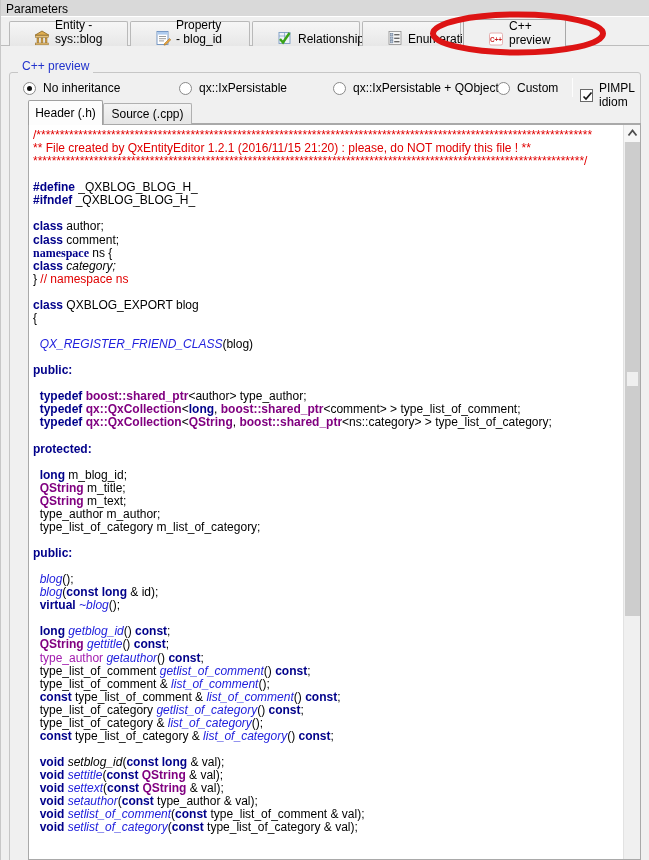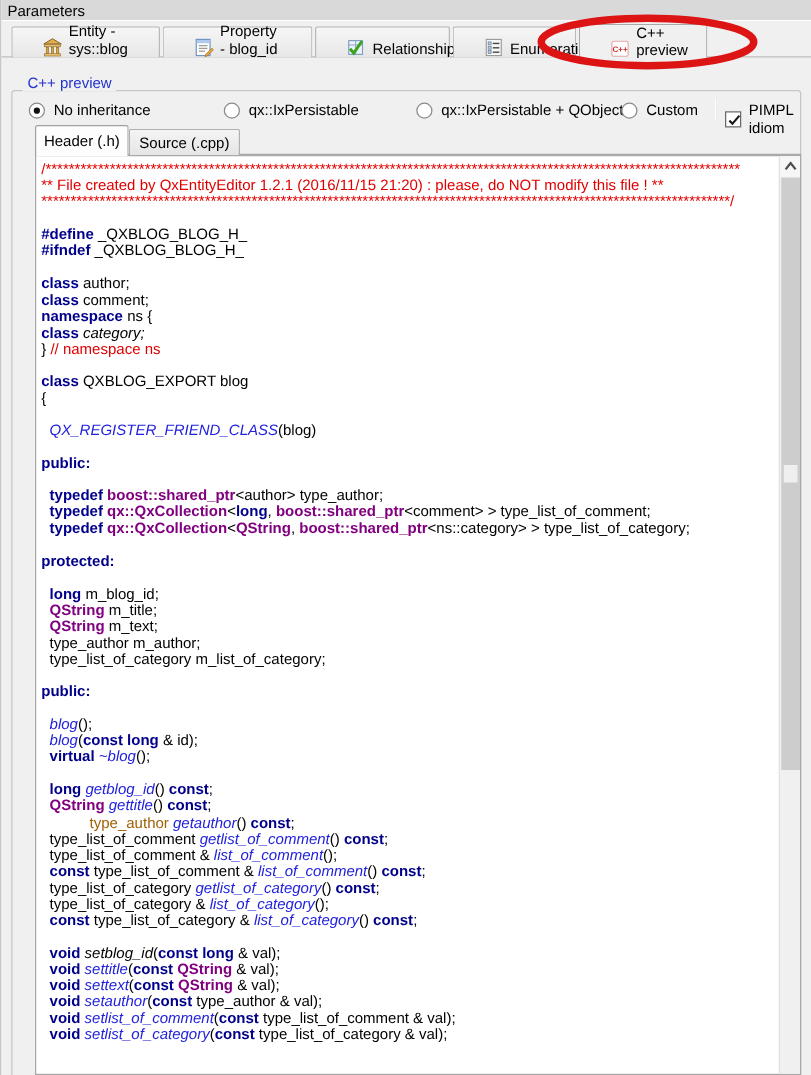--- a/index.html
+++ b/index.html
@@ -172,21 +172,21 @@
     <div id="code-content">
         <div class="code-line"><span style="color: rgb(224, 0, 0);">/***********************************************************************************************************************</span></div>
         <div class="code-line"><span style="color: rgb(224, 0, 0);">** File created by QxEntityEditor 1.2.1 (2016/11/15 21:20) : please, do NOT modify this file ! **</span></div>
         <div class="code-line"><span style="color: rgb(224, 0, 0);">**********************************************************************************************************************/</span></div>
         <div class="code-line"></div>
         <div class="code-line"><span style="color: rgb(0, 0, 138); font-weight: bold;">#define</span><span style="color: rgb(0, 0, 0);"> _QXBLOG_BLOG_H_</span></div>
         <div class="code-line"><span style="color: rgb(0, 0, 138); font-weight: bold;">#ifndef</span><span style="color: rgb(0, 0, 0);"> _QXBLOG_BLOG_H_</span></div>
         <div class="code-line"></div>
         <div class="code-line"><span style="color: rgb(0, 0, 138); font-weight: bold;">class</span><span style="color: rgb(0, 0, 0);"> author;</span></div>
         <div class="code-line"><span style="color: rgb(0, 0, 138); font-weight: bold;">class</span><span style="color: rgb(0, 0, 0);"> comment;</span></div>
-        <div class="code-line"><span style="color: rgb(0, 0, 138); font-weight: bold;">namespace</span><span style="color: rgb(0, 0, 0);"> ns {</span></div>
+        <div class="code-line"><span style="color: rgb(0, 0, 138); font-weight: bold; font-family: Liberation Serif, serif;">namespace</span><span style="color: rgb(0, 0, 0);"> ns {</span></div>
         <div class="code-line"><span style="color: rgb(0, 0, 138); font-weight: bold;">class</span><span style="color: rgb(0, 0, 0); font-style: italic;"> category;</span></div>
         <div class="code-line"><span style="color: rgb(0, 0, 0);">} </span><span style="color: rgb(224, 0, 0);">// namespace ns</span></div>
         <div class="code-line"></div>
         <div class="code-line"><span style="color: rgb(0, 0, 138); font-weight: bold;">class</span><span style="color: rgb(0, 0, 0);"> QXBLOG_EXPORT blog</span></div>
         <div class="code-line"><span style="color: rgb(0, 0, 0);">{</span></div>
         <div class="code-line"></div>
         <div class="code-line"><span style="color: rgb(0, 0, 0);">  </span><span style="color: rgb(33, 33, 221); font-style: italic;">QX_REGISTER_FRIEND_CLASS</span><span style="color: rgb(0, 0, 0);">(blog)</span></div>
         <div class="code-line"></div>
         <div class="code-line"><span style="color: rgb(0, 0, 138); font-weight: bold;">public:</span></div>
         <div class="code-line"></div>
@@ -203,21 +203,21 @@
         <div class="code-line"><span style="color: rgb(0, 0, 0);">  type_list_of_category m_list_of_category;</span></div>
         <div class="code-line"></div>
         <div class="code-line"><span style="color: rgb(0, 0, 138); font-weight: bold;">public:</span></div>
         <div class="code-line"></div>
         <div class="code-line"><span style="color: rgb(0, 0, 0);">  </span><span style="color: rgb(33, 33, 221); font-style: italic;">blog</span><span style="color: rgb(0, 0, 0);">();</span></div>
         <div class="code-line"><span style="color: rgb(0, 0, 0);">  </span><span style="color: rgb(33, 33, 221); font-style: italic;">blog</span><span style="color: rgb(0, 0, 0);">(</span><span style="color: rgb(0, 0, 138); font-weight: bold;">const long</span><span style="color: rgb(0, 0, 0);"> &amp; id);</span></div>
         <div class="code-line"><span style="color: rgb(0, 0, 0);">  </span><span style="color: rgb(0, 0, 138); font-weight: bold;">virtual </span><span style="color: rgb(33, 33, 221); font-style: italic;">~blog</span><span style="color: rgb(0, 0, 0);">();</span></div>
         <div class="code-line"></div>
         <div class="code-line"><span style="color: rgb(0, 0, 0);">  </span><span style="color: rgb(0, 0, 138); font-weight: bold;">long </span><span style="color: rgb(33, 33, 221); font-style: italic;">getblog_id</span><span style="color: rgb(0, 0, 0);">() </span><span style="color: rgb(0, 0, 138); font-weight: bold;">const</span><span style="color: rgb(0, 0, 0);">;</span></div>
         <div class="code-line"><span style="color: rgb(0, 0, 0);">  </span><span style="color: rgb(128, 0, 128); font-weight: bold;">QString </span><span style="color: rgb(33, 33, 221); font-style: italic;">gettitle</span><span style="color: rgb(0, 0, 0);">() </span><span style="color: rgb(0, 0, 138); font-weight: bold;">const</span><span style="color: rgb(0, 0, 0);">;</span></div>
-        <div class="code-line"><span style="color: #a16207; margin-left: 32px;">  type_author </span><span style="color: rgb(33, 33, 221); font-style: italic;">getauthor</span><span style="color: rgb(0, 0, 0);">() </span><span style="color: rgb(0, 0, 138); font-weight: bold;">const</span><span style="color: rgb(0, 0, 0);">;</span></div>
+        <div class="code-line"><span style="color: #a21caf;">  type_author </span><span style="color: rgb(33, 33, 221); font-style: italic;">getauthor</span><span style="color: rgb(0, 0, 0);">() </span><span style="color: rgb(0, 0, 138); font-weight: bold;">const</span><span style="color: rgb(0, 0, 0);">;</span></div>
         <div class="code-line"><span style="color: rgb(0, 0, 0);">  type_list_of_comment </span><span style="color: rgb(33, 33, 221); font-style: italic;">getlist_of_comment</span><span style="color: rgb(0, 0, 0);">() </span><span style="color: rgb(0, 0, 138); font-weight: bold;">const</span><span style="color: rgb(0, 0, 0);">;</span></div>
         <div class="code-line"><span style="color: rgb(0, 0, 0);">  type_list_of_comment &amp; </span><span style="color: rgb(33, 33, 221); font-style: italic;">list_of_comment</span><span style="color: rgb(0, 0, 0);">();</span></div>
         <div class="code-line"><span style="color: rgb(0, 0, 0);">  </span><span style="color: rgb(0, 0, 138); font-weight: bold;">const</span><span style="color: rgb(0, 0, 0);"> type_list_of_comment &amp; </span><span style="color: rgb(33, 33, 221); font-style: italic;">list_of_comment</span><span style="color: rgb(0, 0, 0);">() </span><span style="color: rgb(0, 0, 138); font-weight: bold;">const</span><span style="color: rgb(0, 0, 0);">;</span></div>
         <div class="code-line"><span style="color: rgb(0, 0, 0);">  type_list_of_category </span><span style="color: rgb(33, 33, 221); font-style: italic;">getlist_of_category</span><span style="color: rgb(0, 0, 0);">() </span><span style="color: rgb(0, 0, 138); font-weight: bold;">const</span><span style="color: rgb(0, 0, 0);">;</span></div>
         <div class="code-line"><span style="color: rgb(0, 0, 0);">  type_list_of_category &amp; </span><span style="color: rgb(33, 33, 221); font-style: italic;">list_of_category</span><span style="color: rgb(0, 0, 0);">();</span></div>
         <div class="code-line"><span style="color: rgb(0, 0, 0);">  </span><span style="color: rgb(0, 0, 138); font-weight: bold;">const</span><span style="color: rgb(0, 0, 0);"> type_list_of_category &amp; </span><span style="color: rgb(33, 33, 221); font-style: italic;">list_of_category</span><span style="color: rgb(0, 0, 0);">() </span><span style="color: rgb(0, 0, 138); font-weight: bold;">const</span><span style="color: rgb(0, 0, 0);">;</span></div>
         <div class="code-line"></div>
         <div class="code-line"><span style="color: rgb(0, 0, 0);">  </span><span style="color: rgb(0, 0, 138); font-weight: bold;">void </span><span style="color: #000000; font-style: italic;">setblog_id</span><span style="color: rgb(0, 0, 0);">(</span><span style="color: rgb(0, 0, 138); font-weight: bold;">const long</span><span style="color: rgb(0, 0, 0);"> &amp; val);</span></div>
         <div class="code-line"><span style="color: rgb(0, 0, 0);">  </span><span style="color: rgb(0, 0, 138); font-weight: bold;">void </span><span style="color: rgb(33, 33, 221); font-style: italic;">settitle</span><span style="color: rgb(0, 0, 0);">(</span><span style="color: rgb(0, 0, 138); font-weight: bold;">const </span><span style="color: rgb(128, 0, 128); font-weight: bold;">QString</span><span style="color: rgb(0, 0, 0);"> &amp; val);</span></div>
         <div class="code-line"><span style="color: rgb(0, 0, 0);">  </span><span style="color: rgb(0, 0, 138); font-weight: bold;">void </span><span style="color: rgb(33, 33, 221); font-style: italic;">settext</span><span style="color: rgb(0, 0, 0);">(</span><span style="color: rgb(0, 0, 138); font-weight: bold;">const </span><span style="color: rgb(128, 0, 128); font-weight: bold;">QString</span><span style="color: rgb(0, 0, 0);"> &amp; val);</span></div>

